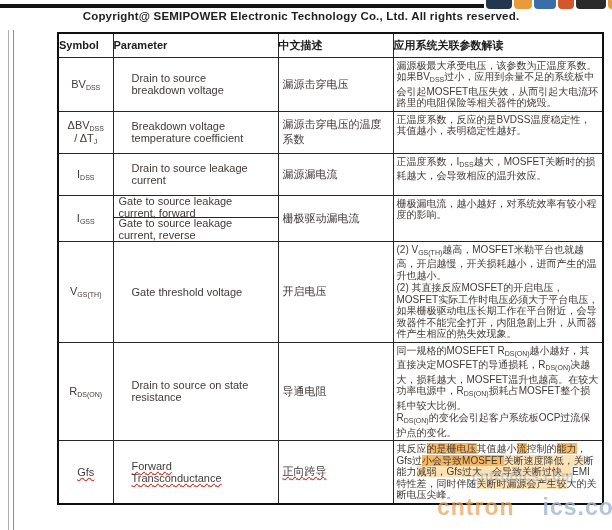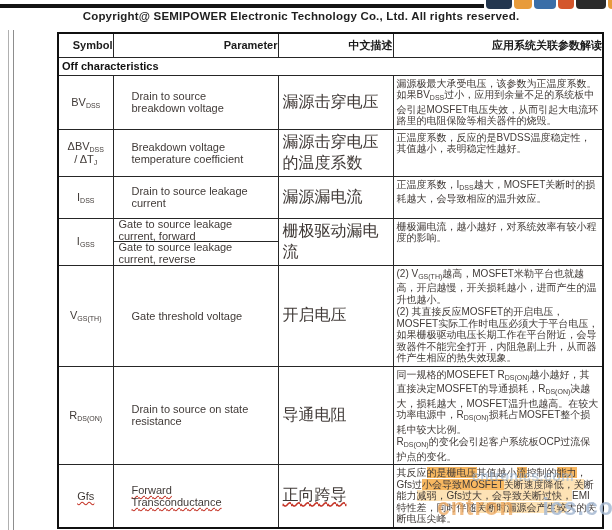--- a/index.html
+++ b/index.html
@@ -26,25 +26,25 @@
   }
   .pageline-a { position:absolute; left:8px;  top:30px; height:500px; width:1px; background:#b0b0b0; }
   .pageline-b { position:absolute; left:13px; top:30px; height:500px; width:1px; background:#8d8d8d; }
 
   table.main {
     position:absolute; left:57px; top:32px; width:545px;
     border-collapse:collapse; table-layout:fixed;
     border:2px solid #101010;
   }
   td { border:1px solid #262626; overflow:hidden; vertical-align:middle; }
-  tr.hdr td { height:24px; font-weight:bold; font-size:11px; color:#1b1b1b; text-align:right; }
+  tr.hdr td { height:24px; font-weight:bold; font-size:11px; color:#1b1b1b; text-align:left; }
   td.section { height:18px; font-weight:bold; font-size:11px; color:#111; padding-left:3px; text-align:left; }
   td.sym { text-align:center; font-size:11px; }
   td.par { font-size:11px; padding:2px 18px; }
-  td.cn  { font-size:16px; padding:2px 4px;margin-top:24px; }
+  td.cn  { font-size:11px; padding:2px 4px;margin-top:24px; }
   td.note { font-size:10px; line-height:11.5px; padding:2px 3px; vertical-align:top; }
   td.note > div + div { margin-top:1px; }
   .sub { font-size:7px; vertical-align:-2px; }
   td.split { padding:0;margin-top:44px; }
   td.split .half { height:22px; display:flex; align-items:center; padding:0 5px; font-size:11px; }
   td.split .half:first-child { border-bottom:1px solid #262626; }
   .wavy { text-decoration:underline; text-decoration-style:wavy; text-decoration-color:#c43326; }
   .hl  { background:rgba(246,166,57,0.80); }
   .hl2 { background:rgba(252,206,131,0.60); }
   .watermark {
@@ -77,23 +77,20 @@
       <col style="width:165px">
       <col style="width:115px">
       <col style="width:210px">
   </colgroup>
   <tbody>
       <tr class="hdr">
     <td>Symbol</td>
     <td>Parameter</td>
     <td>中文描述</td>
     <td>应用系统关联参数解读</td>
-  </tr>
-  <tr style="height:18px">
-    <td class="section" colspan="4">Off characteristics</td>
   </tr>
   <tr style="height:54px">
     <td class="sym">
           <div><span>BV</span><span class="sub">DSS</span></div>
         </td>
     <td class="par">Drain to source breakdown voltage</td>
     <td class="cn">漏源击穿电压</td>
     <td class="note">
           <div><span>漏源极最大承受电压，该参数为正温度系数。如果BV</span><span class="sub">DSS</span><span>过小，应用到余量不足的系统板中会引起MOSFET电压失效，从而引起大电流环路里的电阻保险等相关器件的烧毁。</span></div>
         </td>

